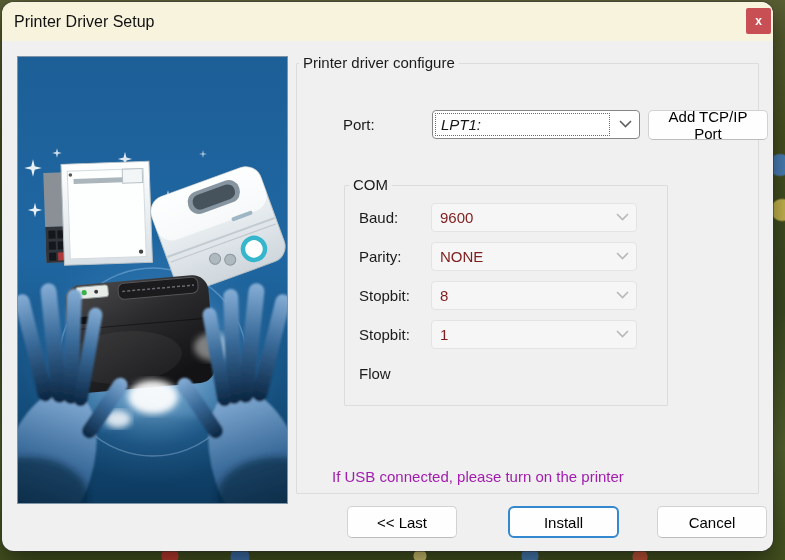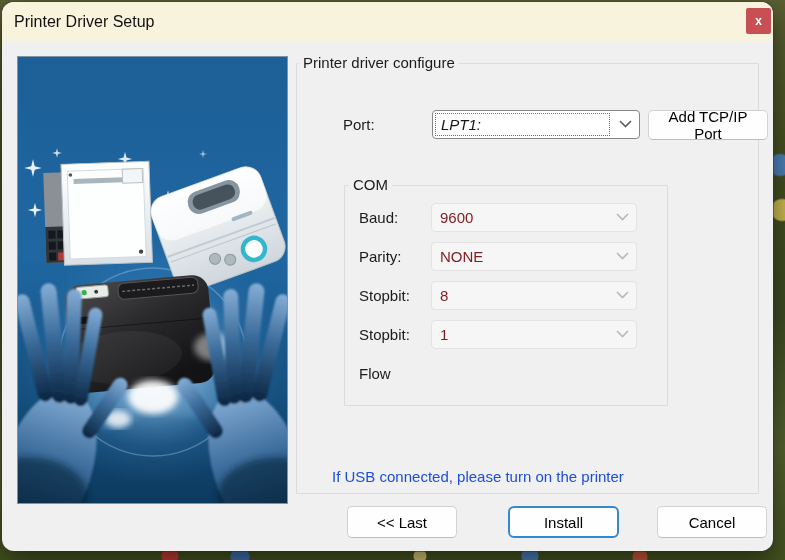--- a/index.html
+++ b/index.html
@@ -39,21 +39,21 @@
   .combo .focus-dotted{position:absolute;left:3px;top:3px;right:30px;bottom:3px;outline:1px dotted #6b6b6b;}
   .combo.disabled{background:#f6f6f6;border-color:#e3e3e3;}
   .combo.disabled .val{color:#7f1d1d;}
   .btn{
     position:absolute;height:32px;background:#fefefe;border:1px solid #d2d2d2;border-bottom-color:#bcbcbc;
     border-radius:5px;font-size:15px;color:#000000;box-sizing:border-box;
     display:flex;align-items:center;justify-content:center;cursor:pointer;
     font-family:"Liberation Sans",sans-serif;
   }
   .btn.primary{border:2px solid #3388cf;border-radius:6px;}
-  .note{position:absolute;font-size:15px;color:#1d4ed8;}
+  .note{position:absolute;font-size:15px;color:#a21caf;}
 </style>
 </head>
 <body>
 
 <div class="window">
 
   <div class="titlebar">
     <div class="title">Printer Driver Setup</div>
     <button class="close-btn">
       <span>x</span>

